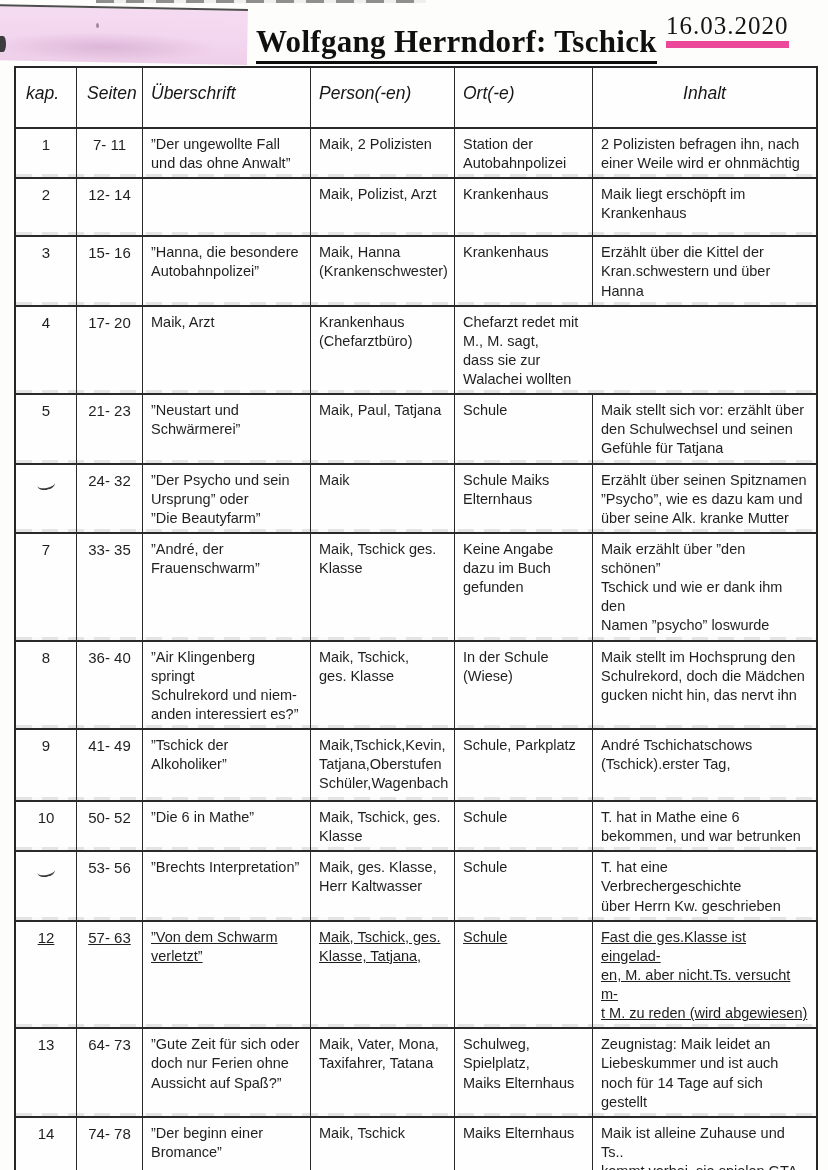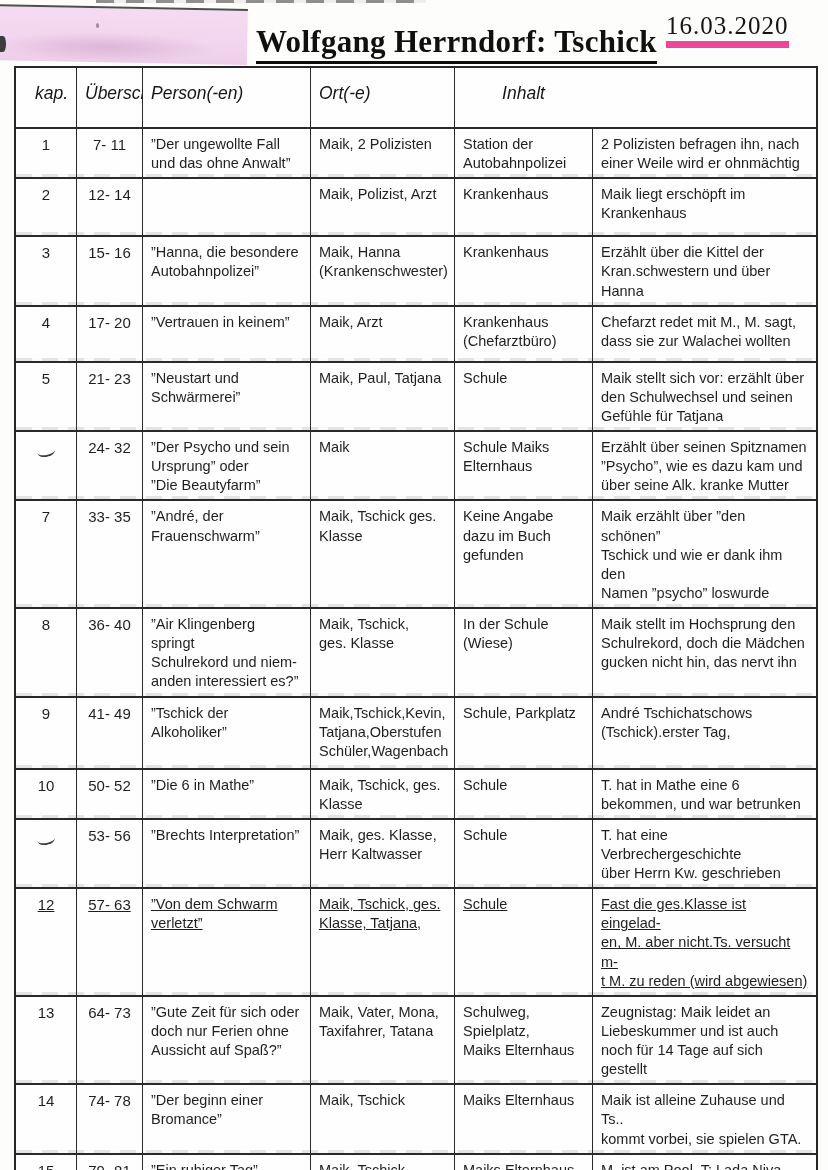--- a/index.html
+++ b/index.html
@@ -76,21 +76,21 @@
   .cell:first-child{border-left:none;}
   .kap,.seiten{text-align:center;font-size:15px;}
   .ort.italic{}
 
   
   .row.head{min-height:59px;background-image:none;}
   .row.head .cell{
     font-style:italic;font-size:17.5px;padding-top:14px;color:#161616;
   }
   .row.head .inhalt{text-align:center;}
-  .row.head .kap{text-align:right;padding-left:10px;}
+  .row.head .kap{text-align:left;padding-left:10px;}
   .row.head .seiten{text-align:left;padding-left:10px;}
 
   
   .row:nth-child(2){min-height:44px;}
   .row:nth-child(3){min-height:56px;}
   .row:nth-child(4){min-height:58px;}
   .row:nth-child(5){min-height:54px;}
   .row:nth-child(6){min-height:63px;}
   .row:nth-child(7){min-height:64px;}
   .row:nth-child(8){min-height:77px;}
@@ -122,20 +122,21 @@
   <div class="edge-speck"></div>
   <div class="tiny-speck"></div>
   <div class="top-smudge"></div>
 
   <div class="doc-title">Wolfgang Herrndorf: Tschick</div>
   <div class="doc-date">16.03.2020</div>
 
   <div class="table">
     <div class="row head">
       <div class="cell kap">kap.</div>
+      <div class="cell seiten">Seiten</div>
       <div class="cell ueberschrift">Überschrift</div>
       <div class="cell person">Person(-en)</div>
       <div class="cell ort">Ort(-e)</div>
       <div class="cell inhalt">Inhalt</div>
     </div>
 
   <div class="row">
     <div class="cell kap">1</div>
     <div class="cell seiten">7- 11</div>
     <div class="cell ueberschrift">”Der ungewollte Fall
@@ -166,21 +167,20 @@
 (Krankenschwester)</div>
     <div class="cell ort">Krankenhaus</div>
     <div class="cell inhalt">Erzählt über die Kittel der
 Kran.schwestern und über
 Hanna</div>
   </div>
 
   <div class="row">
     <div class="cell kap">4</div>
     <div class="cell seiten">17- 20</div>
-    <div class="cell ueberschrift">”Vertrauen in keinem”</div>
     <div class="cell person">Maik, Arzt</div>
     <div class="cell ort">Krankenhaus
 (Chefarztbüro)</div>
     <div class="cell inhalt">Chefarzt redet mit M., M. sagt,
 dass sie zur Walachei wollten</div>
   </div>
 
   <div class="row">
     <div class="cell kap">5</div>
     <div class="cell seiten">21- 23</div>

